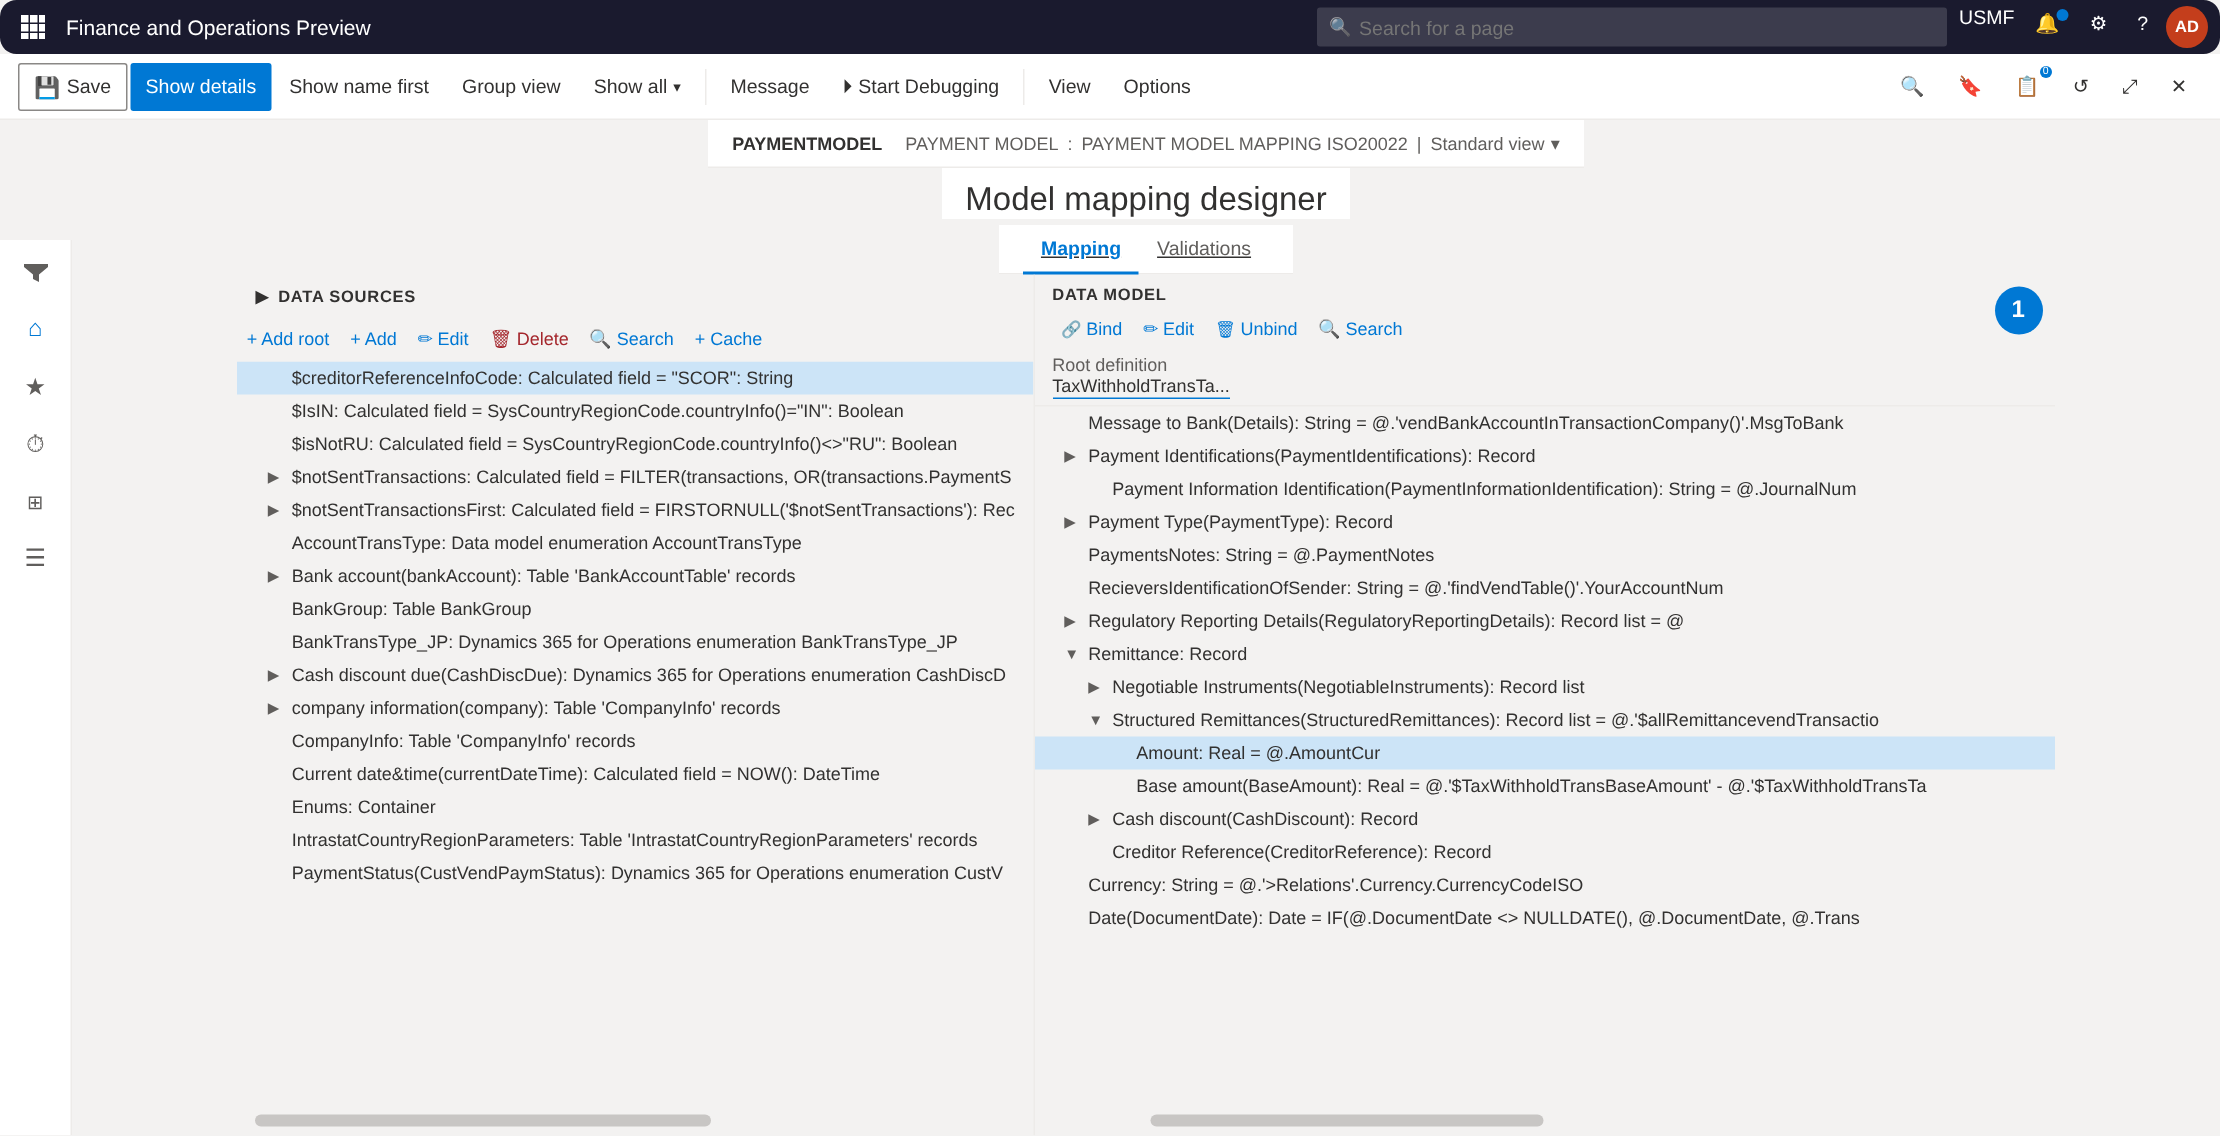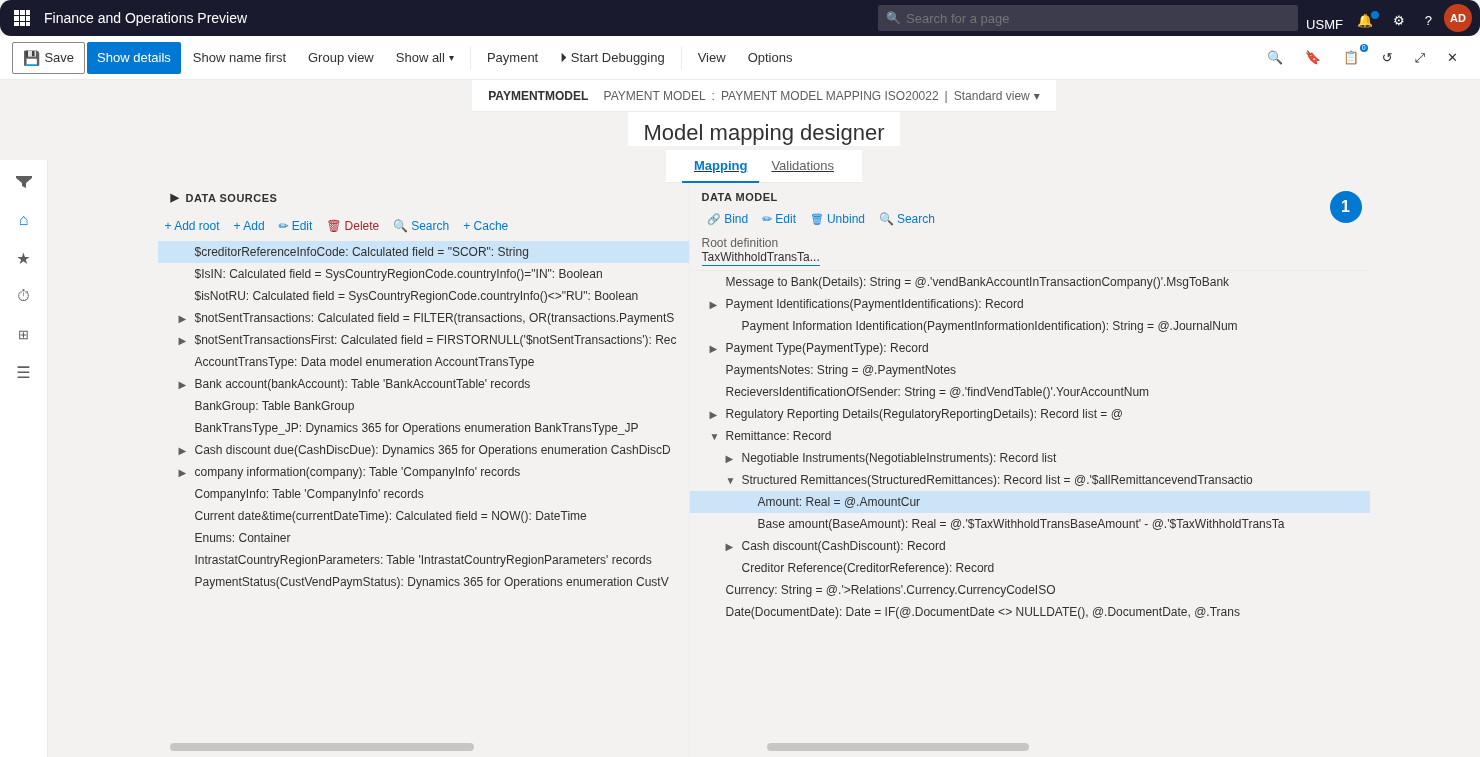--- a/index.html
+++ b/index.html
@@ -46,21 +46,21 @@
     }
     .search-icon-nav {
       position: absolute;
       left: 8px;
       color: rgba(255,255,255,0.7);
       font-size: 12px;
       pointer-events: none;
     }
     .top-nav-right {
       display: flex;
-      align-items: flex-end;
+      align-items: flex-start;
       gap: 4px;
       margin-left: 8px;
     }
     .top-nav-btn {
       color: white;
       background: none;
       border: none;
       cursor: pointer;
       padding: 4px 8px;
       font-size: 13px;
@@ -440,21 +440,21 @@
     </button>
     <button class="toolbar-btn">
       <span>Group view</span>
     </button>
     <button class="toolbar-btn">
       <span>Show all</span>
       <span style="font-size:10px;">▾</span>
     </button>
     <div class="toolbar-separator"></div>
     <button class="toolbar-btn">
-      <span>Payment</span>
+      <span>Message</span>
     </button>
     <button class="toolbar-btn">
       <span>⏵</span>
       <span>Start Debugging</span>
     </button>
     <div class="toolbar-separator"></div>
     <button class="toolbar-btn">
       <span>View</span>
     </button>
     <button class="toolbar-btn">

